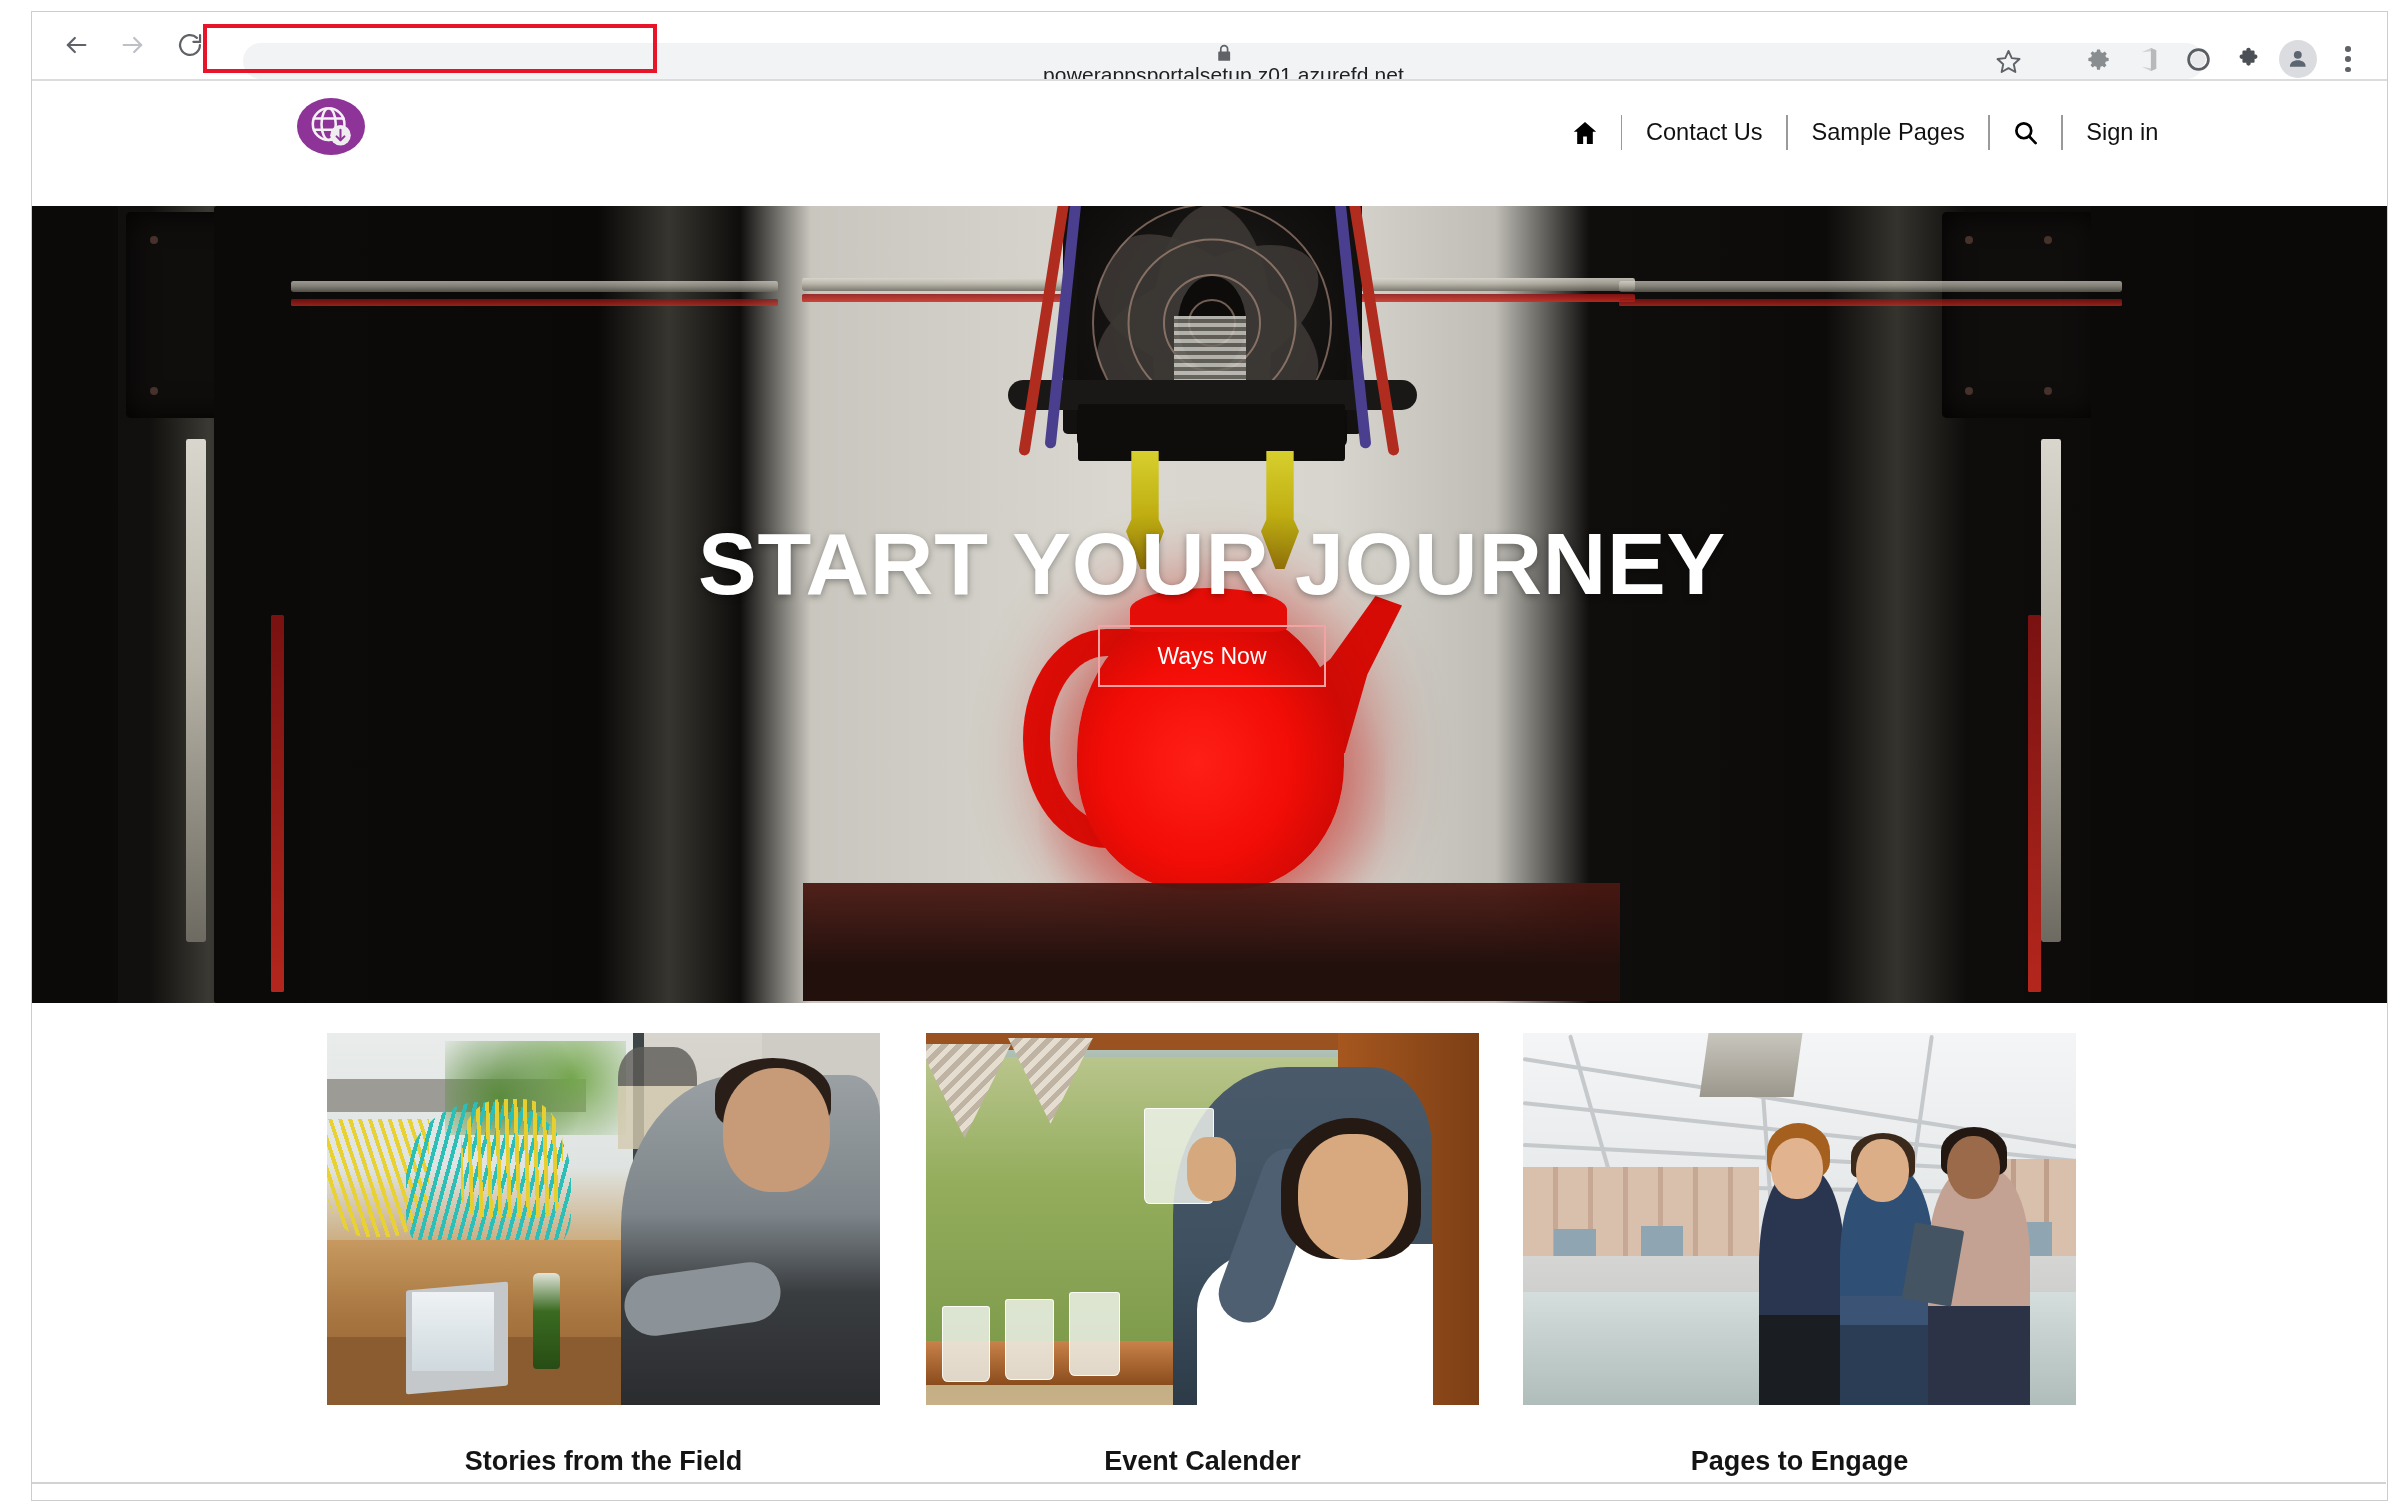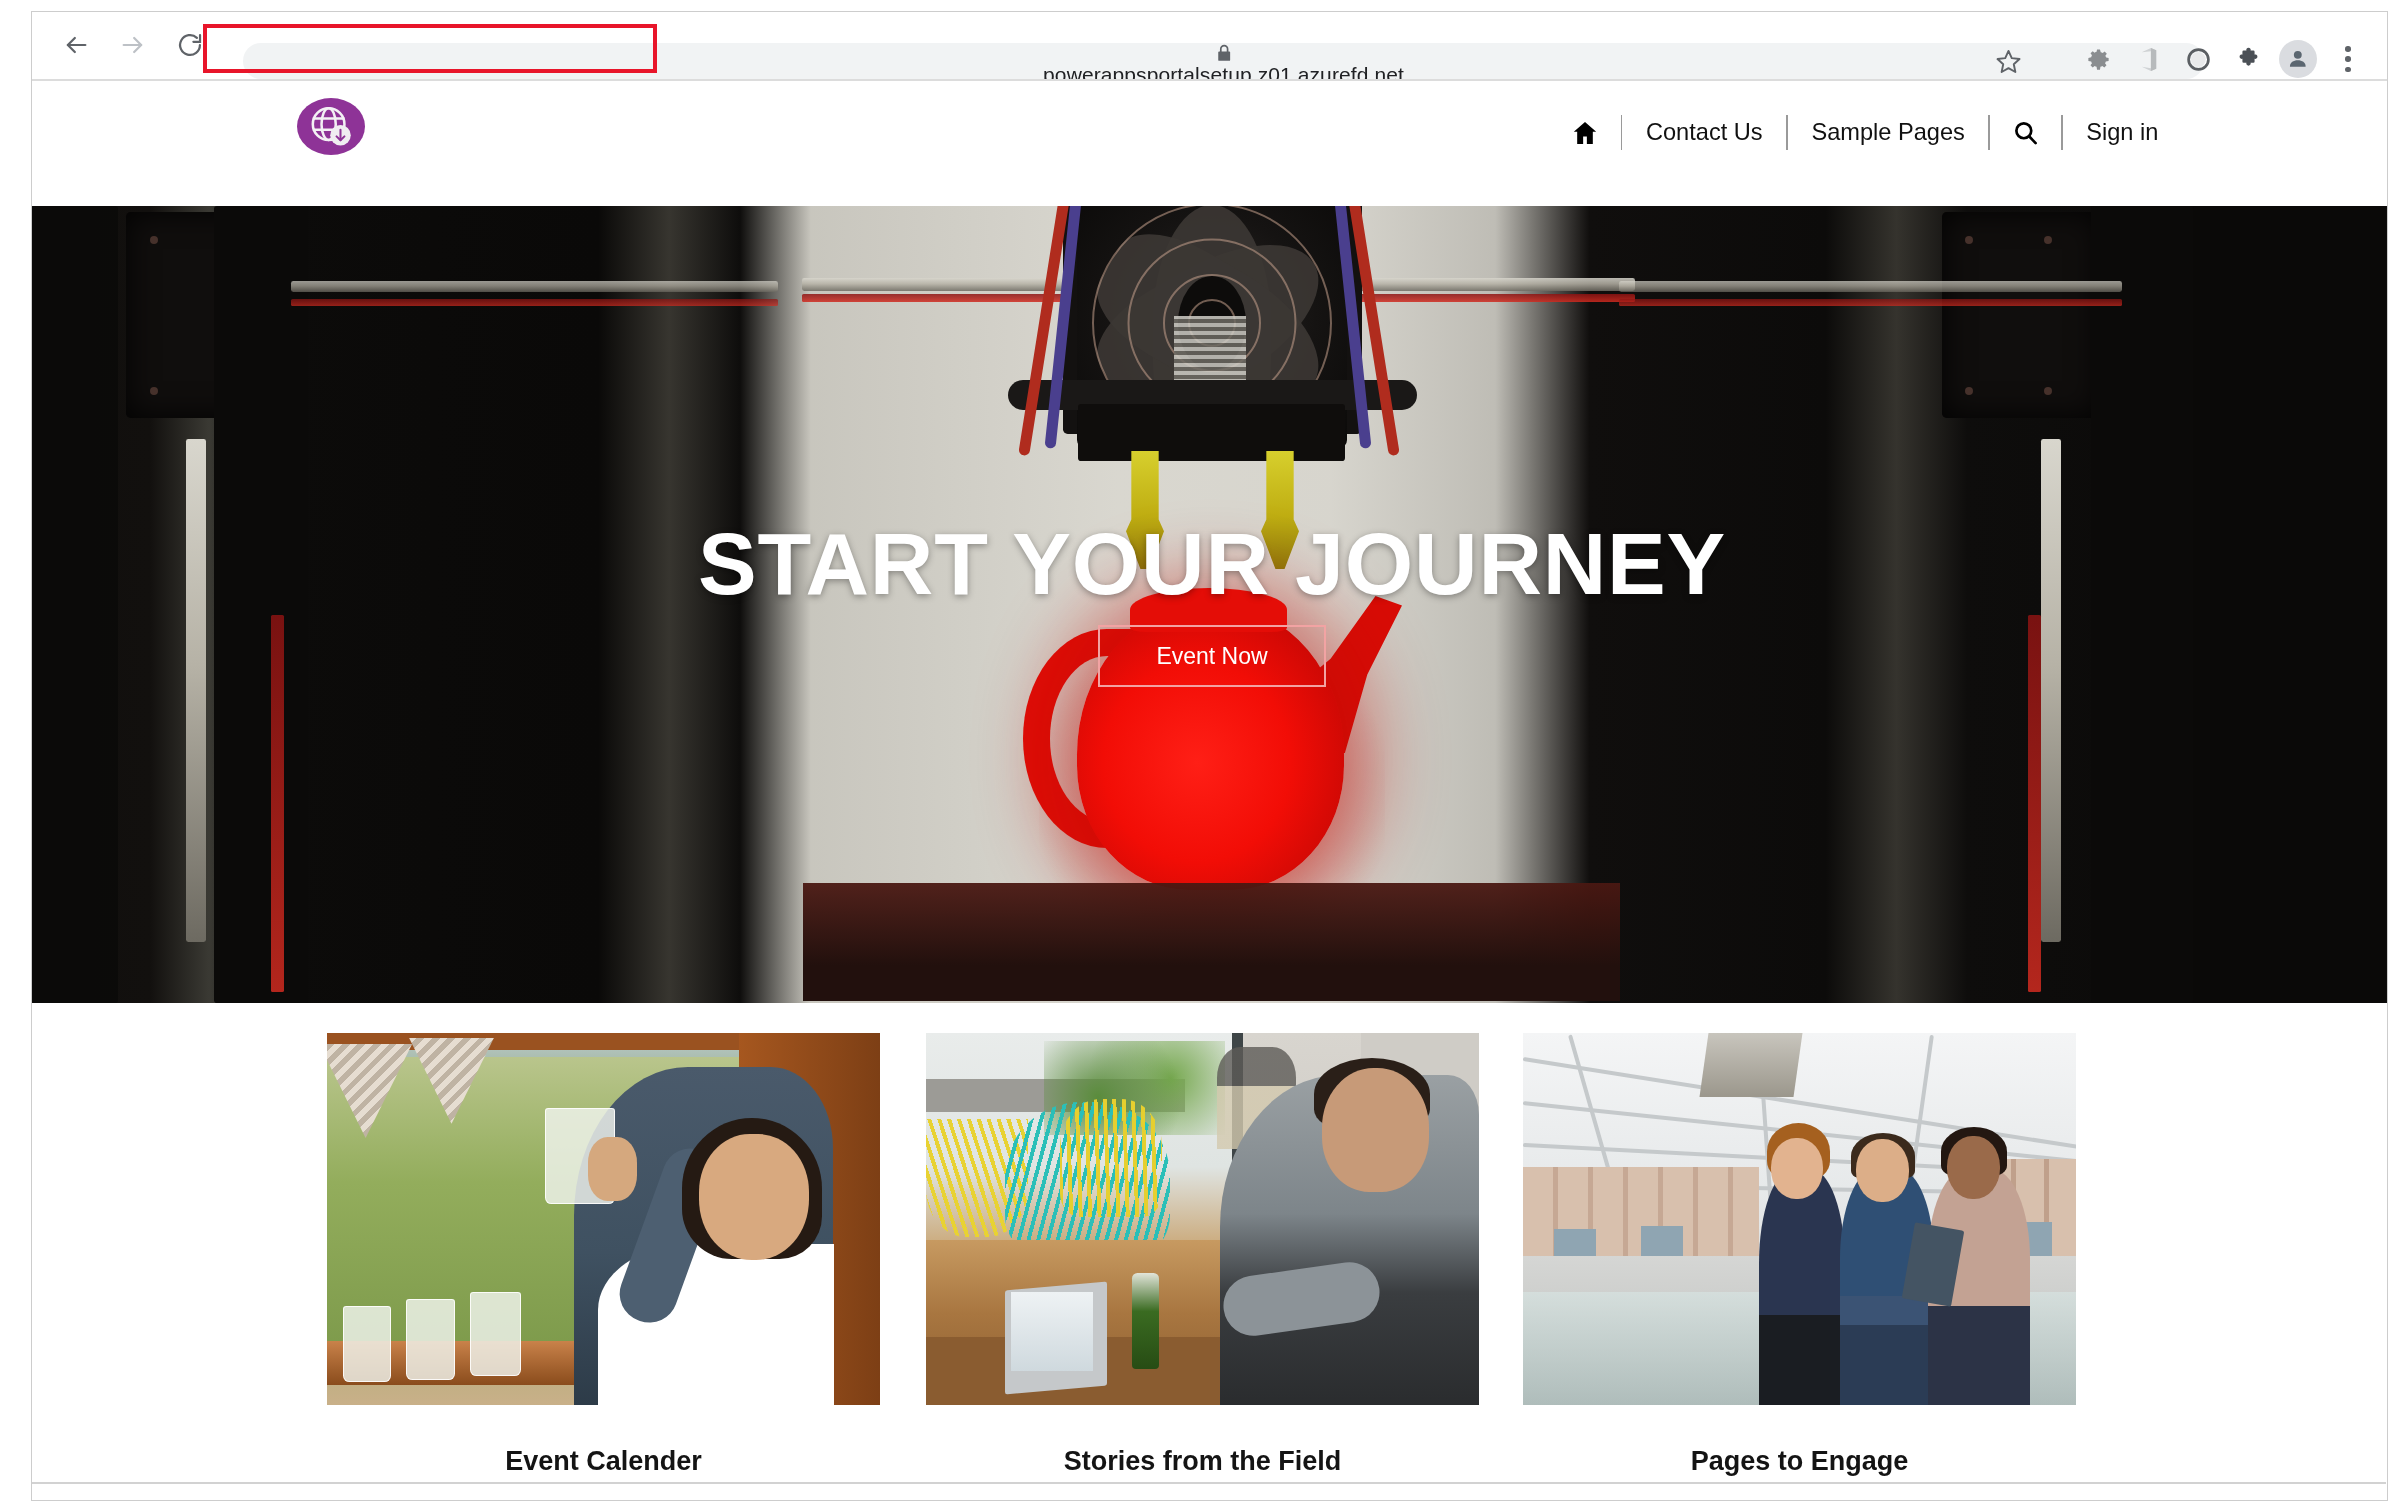--- a/index.html
+++ b/index.html
@@ -697,24 +697,49 @@
       <div class="teapot">
         <div class="teapot-glow"></div>
         <div class="teapot-handle"></div>
         <div class="teapot-spout"></div>
         <div class="teapot-body"></div>
         <div class="teapot-lid"></div>
       </div>
       <div class="print-bed"></div>
 
       <h1 class="hero-title">START YOUR JOURNEY</h1>
-      <button class="hero-cta">Event Now</button>
+      <button class="hero-cta">Ways Now</button>
     </section>
 
     <section class="cards">
+
+      <div class="card">
+        <div class="card-img c1">
+          <div class="wallR2"></div>
+            <div class="wallR"></div>
+            <div class="frame"></div>
+          <div class="ledge"></div>
+            <div class="plants"></div>
+          <div class="bgfig"></div>
+          <div class="chairY"></div>
+            <div class="chairT"></div>
+            <div class="chairY2"></div>
+          <div class="table"></div>
+            <div class="tablefront"></div>
+
+          <div class="laptop"></div>
+            <div class="screen"></div>
+          <div class="bottle"></div>
+          <div class="person"></div>
+            <div class="hair"></div>
+            <div class="head"></div>
+          <div class="arm"></div>
+        </div>
+        <div class="card-title">Stories from the Field</div>
+      </div>
 
       <div class="card">
         <div class="card-img c2">
           <div class="sky"></div>
             <div class="field"></div>
           <div class="sill"></div>
           <div class="framTop"></div>
             <div class="framR"></div>
           <div class="flag" style="left:-7.9px; top:11px; width:93px; height:94px;"></div>
           <div class="flag" style="left:82px; top:4.7px; width:85px; height:86px;"></div>
@@ -723,45 +748,20 @@
           <div class="jar" style="left:143px; top:259px; width:49px; height:82px;"></div>
           <div class="woman"></div>
           <div class="w-shirt"></div>
           <div class="w-arm"></div>
           <div class="w-hair"></div>
             <div class="w-head"></div>
           <div class="jar jarbig"></div>
           <div class="w-hand"></div>
         </div>
         <div class="card-title">Event Calender</div>
-      </div>
-
-      <div class="card">
-        <div class="card-img c1">
-          <div class="wallR2"></div>
-            <div class="wallR"></div>
-            <div class="frame"></div>
-          <div class="ledge"></div>
-            <div class="plants"></div>
-          <div class="bgfig"></div>
-          <div class="chairY"></div>
-            <div class="chairT"></div>
-            <div class="chairY2"></div>
-          <div class="table"></div>
-            <div class="tablefront"></div>
-
-          <div class="laptop"></div>
-            <div class="screen"></div>
-          <div class="bottle"></div>
-          <div class="person"></div>
-            <div class="hair"></div>
-            <div class="head"></div>
-          <div class="arm"></div>
-        </div>
-        <div class="card-title">Stories from the Field</div>
       </div>
 
       <div class="card">
         <div class="card-img c3">
           <div class="roof"></div>
           <div class="rib" style="left:0; top:23.6px; width:566px; transform:rotate(9deg);"></div>
           <div class="rib" style="left:0; top:68px; width:566px; transform:rotate(6deg);"></div>
           <div class="rib" style="left:0; top:110px; width:566px; transform:rotate(3deg);"></div>
           <div class="rib" style="left:0; top:149px; width:566px; transform:rotate(1deg);"></div>
           <div class="rib" style="left:47px; top:0; width:236px; transform:rotate(74deg);"></div>

